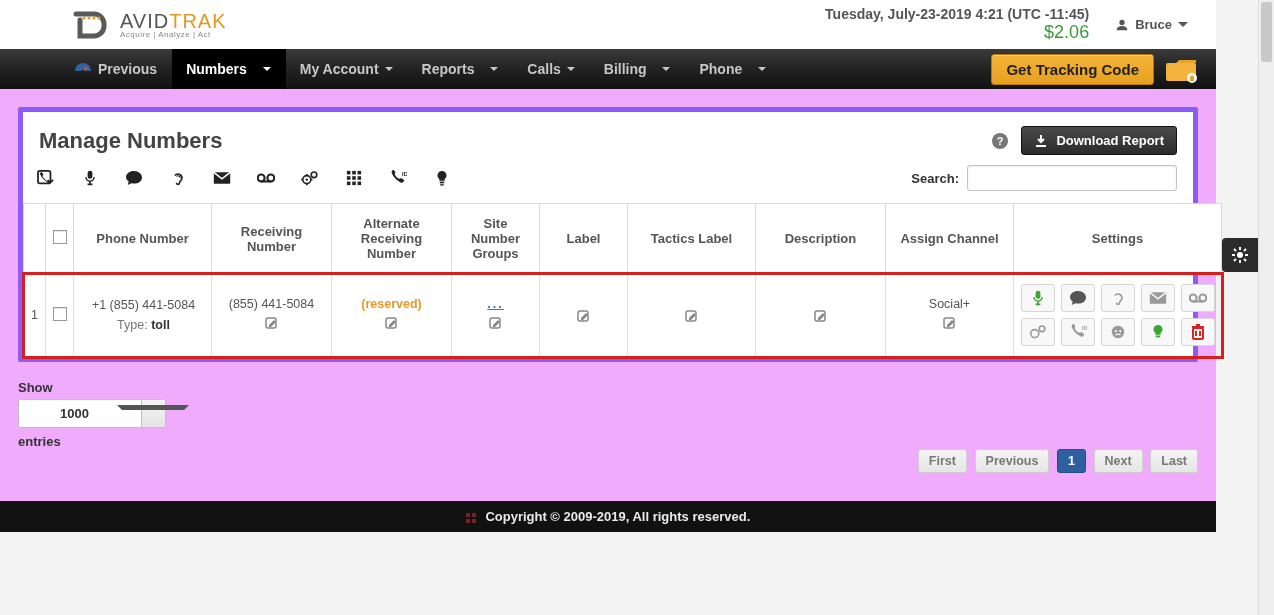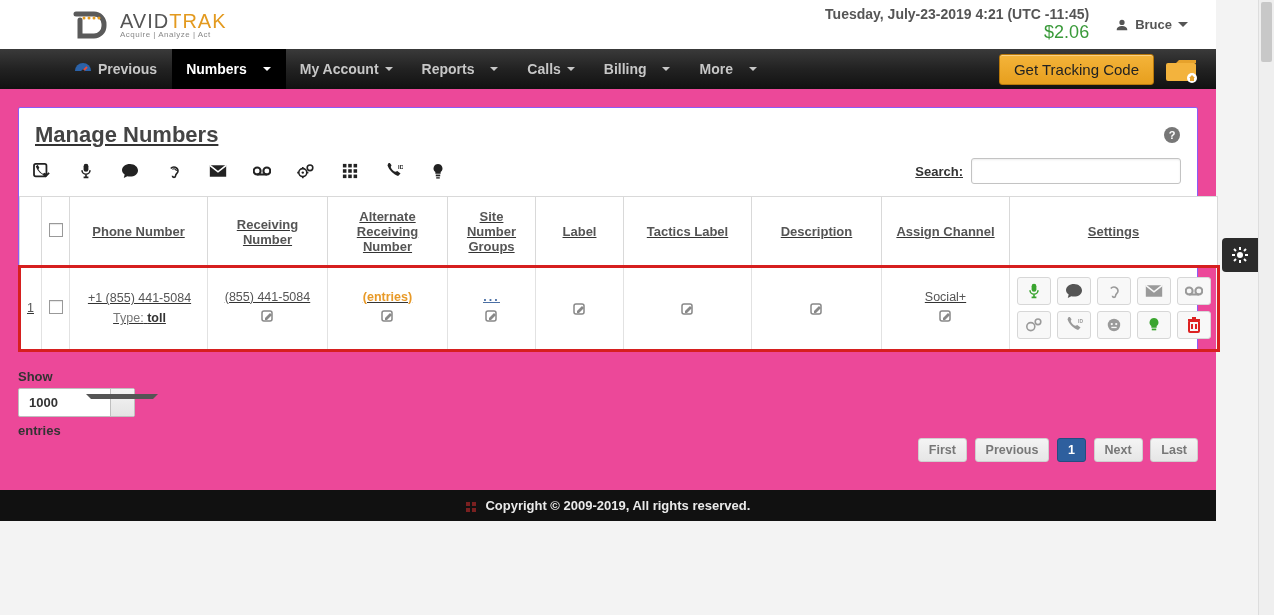--- a/index.html
+++ b/index.html
@@ -11,21 +11,21 @@
     width: 1274px;
     height: 615px;
     overflow: hidden;
     position: relative;
   }
   .vscroll {
     position: absolute; right: 0; top: 0; width: 16px; height: 100%;
     background: #efefef; border-left: 1px solid #ddd;
   }
   .vscroll .thumb { position:absolute; left:2px; right:2px; top:2px; height:60px; background:#c8c8c8; border-radius:2px; }
-  .page { background:#ec4899; width:1216px; }
+  .page { background:#f0abfc; width:1216px; }
   
   .topbar {
     display:flex; align-items:center; justify-content:space-between;
     padding: 6px 20px 6px 70px; background:#fff;
   }
   .logo { display:flex; align-items:center; gap:2px; }
   .logo-mark { width:48px; height:34px; position:relative; }
   .logo-mark svg { width:48px; height:34px; }
   .logo-text { line-height:1; }
   .logo-brand { font-size:20px; letter-spacing:1px; font-weight:500; color:#555;}
@@ -47,30 +47,30 @@
   .nav .item {
     color:#c7c7c7; font-weight:700; font-size:14px;
     display:flex; align-items:center; gap:6px; padding:0 14px;
     cursor:pointer; border-right:1px solid rgba(255,255,255,0);
   }
   .nav .item.active { background:#000; color:#fff; }
   .nav .item .caret-sm { width:0;height:0;border-left:4px solid transparent;border-right:4px solid transparent;border-top:4px solid #c7c7c7;}
   .nav .right { margin-left:auto; display:flex; align-items:center; gap:10px; padding-right:18px;}
   .track-btn {
     background: linear-gradient(#f4b43a,#e79f1e);
-    border:1px solid #b8780a; color:#222; font-weight:400; font-size:15px;
+    border:1px solid #b8780a; color:#222; font-weight:700; font-size:15px;
     padding:6px 14px; border-radius:3px; cursor:pointer;
     box-shadow: inset 0 1px 0 rgba(255,255,255,.4);
   }
   .folder { width:34px; height:28px; position:relative; cursor:pointer;}
   .nav .dash-ico { width:18px; height:14px; }
   
   .content { padding:18px; }
   .card {
-    background:#fff; border:1px solid #8b5cf6; border-radius:2px;text-decoration:underline;
+    background:#fff; border:5px solid #8b5cf6; border-radius:2px;
   }
   .card-head { display:flex; align-items:center; justify-content:space-between; padding:14px 16px 6px 16px;}
   .page-title { font-size:22px; font-weight:700; color:#444; }
   .head-right { display:flex; align-items:center; gap:12px;}
   .help-ico { width:18px; height:18px; color:#777; cursor:pointer;}
   .dl-btn {
     background:linear-gradient(#4a4a4a,#2b2b2b); color:#fff; border:1px solid #111;
     border-radius:3px; padding:6px 12px; font-weight:700; font-size:13px;
     display:flex; align-items:center; gap:8px; cursor:pointer;
   }
@@ -105,21 +105,21 @@
   }
   .ico-sm { width:18px; height:16px; }
   .green { color:#3aa52f; }
   .grey { color:#9a9a9a; }
   .dark { color:#555; }
   .red { color:#d22; }
   
   .below { padding:10px 0 0 0;}
   .show-line { font-weight:700; color:#333; margin: 8px 0 4px 0;}
   .entries-line { font-weight:700; color:#333; margin-top:6px;}
-  .select-wrap { display:inline-flex; border:1px solid #bfbfbf; border-radius:2px; background:#fff;}
+  .select-wrap { display:inline-flex; border:1px solid #bfbfbf; border-radius:2px; background:#fff;padding-left:31px;}
   .select-wrap span { padding:6px 52px 6px 10px; font-weight:700; color:#333;}
   .select-wrap .arrow-btn {
     width:24px; border-left:1px solid #bfbfbf; display:flex; align-items:center; justify-content:center;
     background:linear-gradient(#f4f4f4,#e4e4e4); cursor:pointer;
   }
   .pager { text-align:right; }
   .pager .pbtn {
     display:inline-block; background:linear-gradient(#f4f4f4,#e6e6e6); border:1px solid #cfcfcf;
     border-radius:3px; padding:4px 10px; color:#777; font-weight:600; margin-left:4px; cursor:pointer;
     font-size:12.5px;
@@ -207,21 +207,21 @@
       <span>Reports</span>&nbsp;<span class="caret-sm"></span>
     </div>
     <div class="item">
       <span>Calls</span>
         <span class="caret-sm"></span>
     </div>
     <div class="item">
       <span>Billing</span>&nbsp;<span class="caret-sm"></span>
     </div>
     <div class="item">
-      <span>More</span>&nbsp;<span class="caret-sm"></span>
+      <span>Phone</span>&nbsp;<span class="caret-sm"></span>
     </div>
     <div class="right">
       <button class="track-btn">Get Tracking Code</button>
       <div class="folder">
         <svg viewBox="0 0 34 28">
             <path fill="#e6a22c" d="M2 8h10l3-3h17v3H2z"></path>
             <rect x="2" y="8" width="30" height="18" rx="2" fill="#f3b33d"></rect>
             <circle cx="28" cy="23" r="5" fill="#fff"></circle>
             <path fill="#e6a22c" d="M28 20l-3 3h1v3h4v-3h1z"></path>
           </svg>
@@ -231,20 +231,27 @@
 
   <div class="content">
     <div class="card">
       <div class="card-head">
         <div class="page-title">Manage Numbers</div>
         <div class="head-right">
           <svg class="help-ico" viewBox="0 0 18 18">
               <circle cx="9" cy="9" r="8" fill="#777"></circle>
               <text x="9" y="13" text-anchor="middle" fill="#fff" font-size="11" font-weight="700">?</text>
             </svg>
+          <button class="dl-btn">
+            <svg width="14" height="14" viewBox="0 0 14 14">
+                <path fill="#fff" d="M7 1v7M4 5l3 3 3-3" stroke="#fff" stroke-width="2"></path>
+                <rect x="2" y="11" width="10" height="2" fill="#fff"></rect>
+              </svg>
+            <span>Download Report</span>
+          </button>
         </div>
       </div>
 
       <div class="toolbar-row">
         <div class="icon-strip">
           <span class="ico">
               <svg class="ico-sm" viewBox="0 0 20 18">
                 <rect x="1" y="1" width="14" height="14" rx="2" fill="none" stroke="#222" stroke-width="2"></rect>
                 <path d="M3 4c2 5 6 9 11 11l2-2-3-2-2 1c-2-1-4-3-5-5l1-2-2-3z" fill="#222"></path>
                 <path d="M12 13l2 2 4-4" stroke="#222" stroke-width="2" fill="none"></path>
@@ -366,21 +373,21 @@
               <div class="pn-type"><span>Type:</span> <b>toll</b></div>
             </td>
             <td>
               <div>(855) 441-5084</div>
               <svg class="edit-ico" viewBox="0 0 14 14">
                   <rect x="1" y="1" width="10" height="10" rx="2" fill="none" stroke="#888" stroke-width="1.5"></rect>
                   <path d="M9 3l2 2-5 5H4V8z" fill="#888"></path>
                 </svg>
             </td>
             <td>
-              <div class="opt">(entries)</div>
+              <div class="opt">(reserved)</div>
               <svg class="edit-ico" viewBox="0 0 14 14">
                   <rect x="1" y="1" width="10" height="10" rx="2" fill="none" stroke="#888" stroke-width="1.5"></rect>
                   <path d="M9 3l2 2-5 5H4V8z" fill="#888"></path>
                 </svg>
             </td>
             <td>
               <div class="groups-link">...</div>
               <svg class="edit-ico" viewBox="0 0 14 14">
                   <rect x="1" y="1" width="10" height="10" rx="2" fill="none" stroke="#888" stroke-width="1.5"></rect>
                   <path d="M9 3l2 2-5 5H4V8z" fill="#888"></path>

